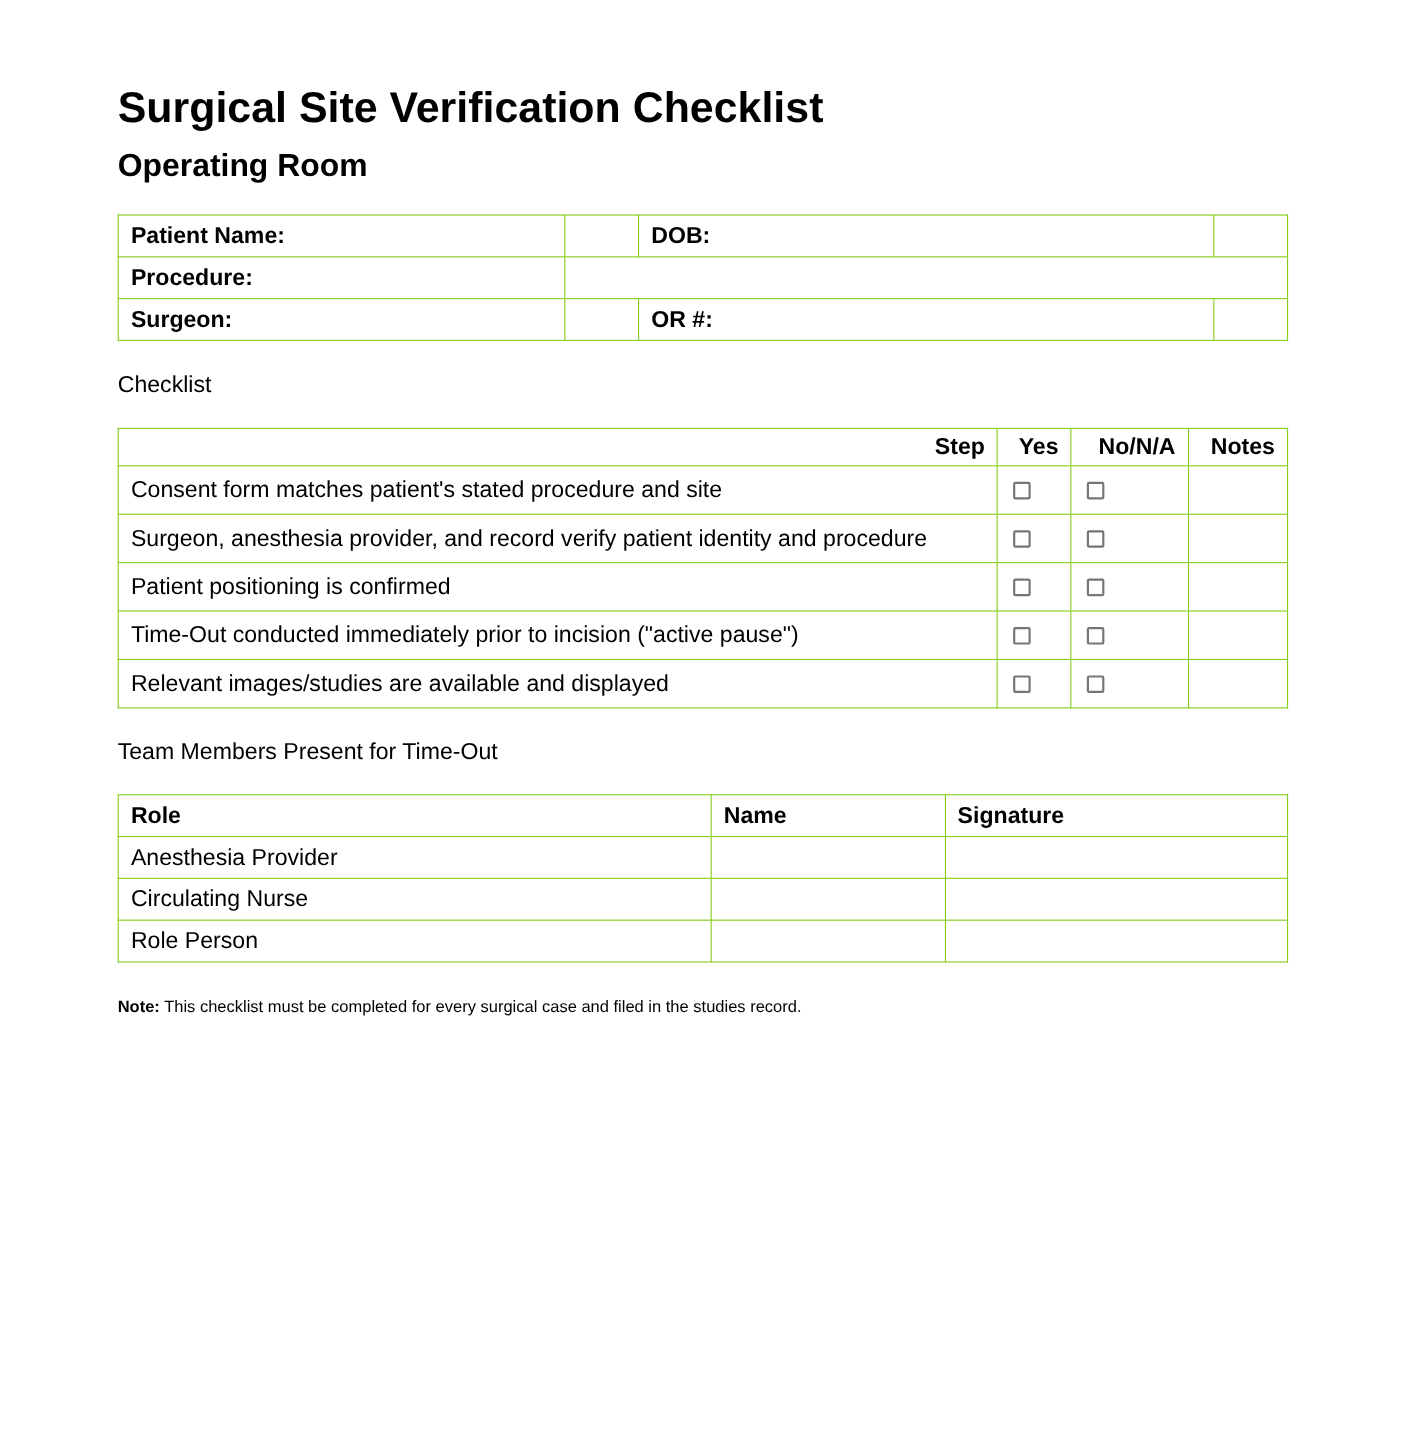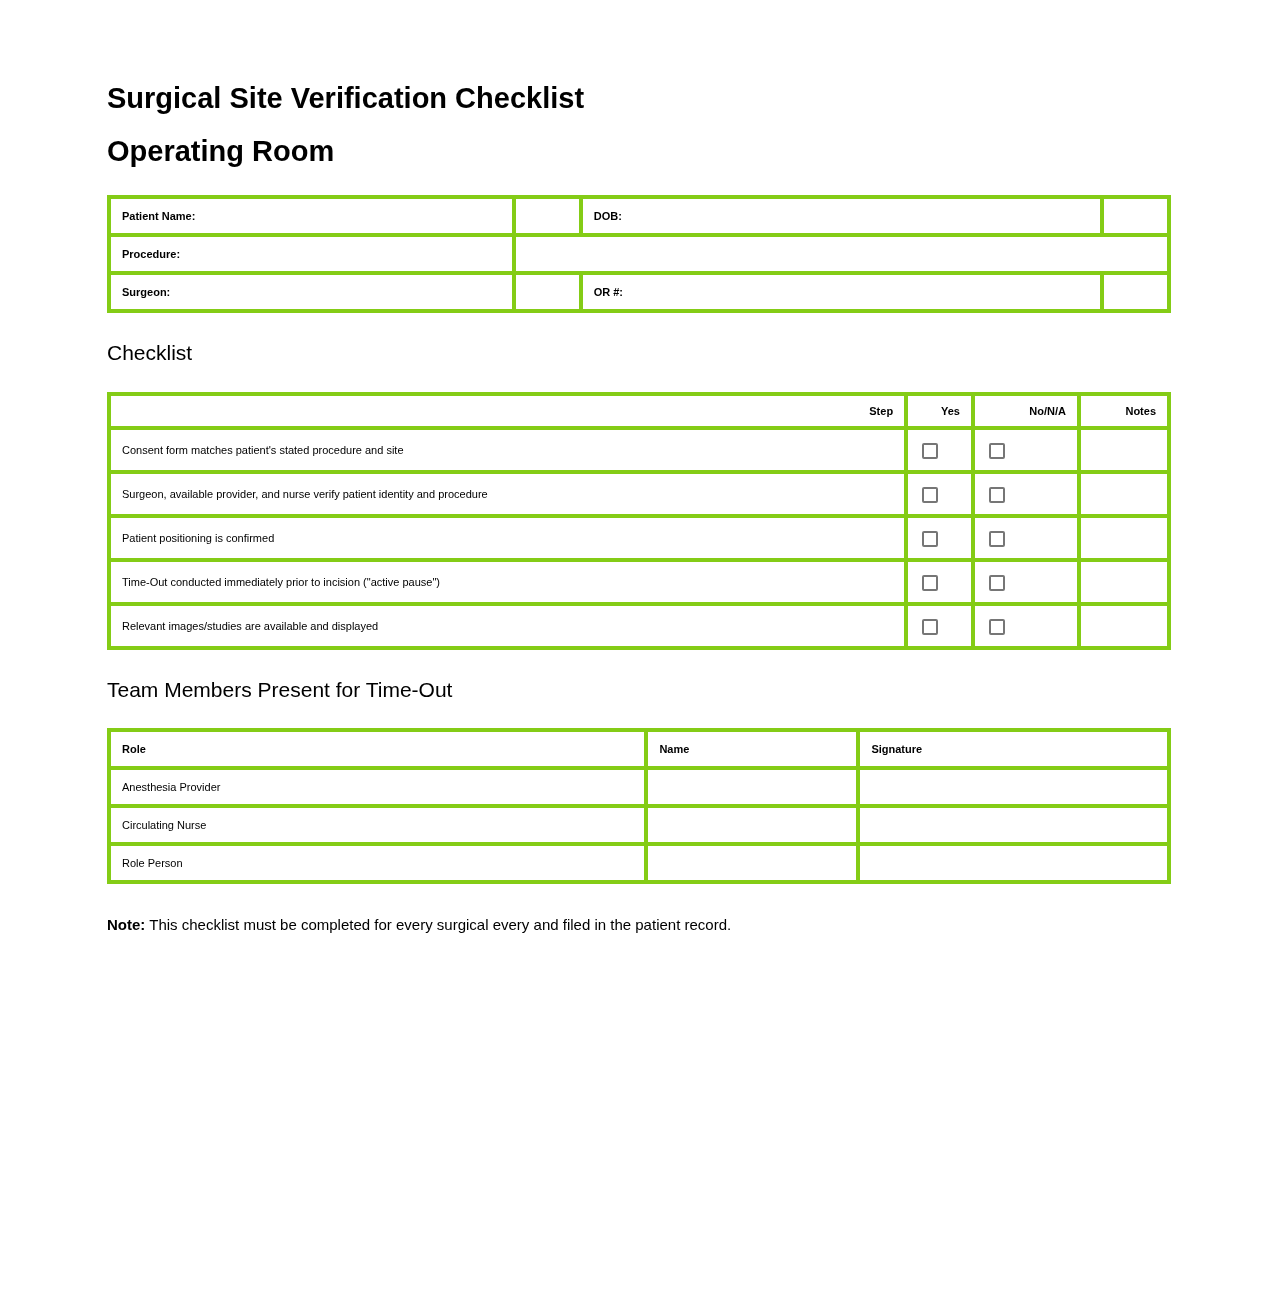--- a/index.html
+++ b/index.html
@@ -9,21 +9,21 @@
     background: #ffffff;
     color: #000000;
     font-family: "Liberation Sans", sans-serif;
   }
   .page {
     width: 1064px;
     margin: 0 auto;
     padding: 82px 0 120px;
   }
   h1.doc-title {
-    font-size: 29px;
+    font-size: 39px;
     line-height: 33px;
     font-weight: 700;
     margin: 0 0 24px 0;
   }
   h2.doc-subtitle {
     font-size: 29px;
     line-height: 25px;
     font-weight: 700;
     margin: 0 0 31px 0;
   }
@@ -32,22 +32,22 @@
     line-height: 20px;
     font-weight: 400;
     margin: 30px 0 0 0;
   }
   table {
     width: 100%;
     border-collapse: collapse;
     table-layout: fixed;
   }
   th, td {
-    border: 4px solid #84cc16;
-    font-size: 11px;
+    border: 1px solid #84cc16;
+    font-size: 21px;
     line-height: 19px;
     padding: 0 11px;
     text-align: left;
     vertical-align: middle;
     overflow: hidden;
     white-space: nowrap;
   }
   th { font-weight: 700; }
 
   
@@ -138,21 +138,21 @@
       </tr>
     </thead>
     <tbody>
       <tr>
         <td>Consent form matches patient's stated procedure and site</td>
         <td><span class="checkbox" role="checkbox" aria-checked="false"></span></td>
         <td><span class="checkbox" role="checkbox" aria-checked="false"></span></td>
         <td></td>
       </tr>
       <tr>
-        <td>Surgeon, available provider, and nurse verify patient identity and procedure</td>
+        <td>Surgeon, anesthesia provider, and record verify patient identity and procedure</td>
         <td><span class="checkbox" role="checkbox" aria-checked="false"></span></td>
         <td><span class="checkbox" role="checkbox" aria-checked="false"></span></td>
         <td></td>
       </tr>
       <tr>
         <td>Patient positioning is confirmed</td>
         <td><span class="checkbox" role="checkbox" aria-checked="false"></span></td>
         <td><span class="checkbox" role="checkbox" aria-checked="false"></span></td>
         <td></td>
       </tr>
@@ -198,15 +198,15 @@
         <td></td>
       </tr>
       <tr>
         <td>Role Person</td>
         <td></td>
         <td></td>
       </tr>
     </tbody>
   </table>
 
-  <p class="note-line"><span class="note-label">Note:</span><span> This checklist must be completed for every surgical every and filed in the patient record.</span></p>
+  <p class="note-line"><span class="note-label">Note:</span><span> This checklist must be completed for every surgical case and filed in the studies record.</span></p>
 
 </div>
 
 </body></html>

